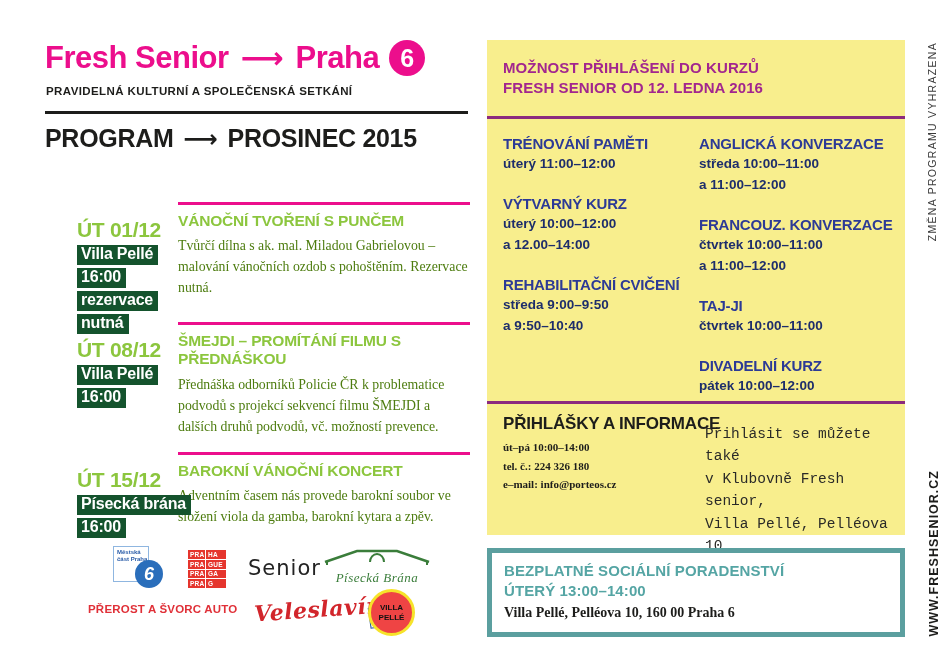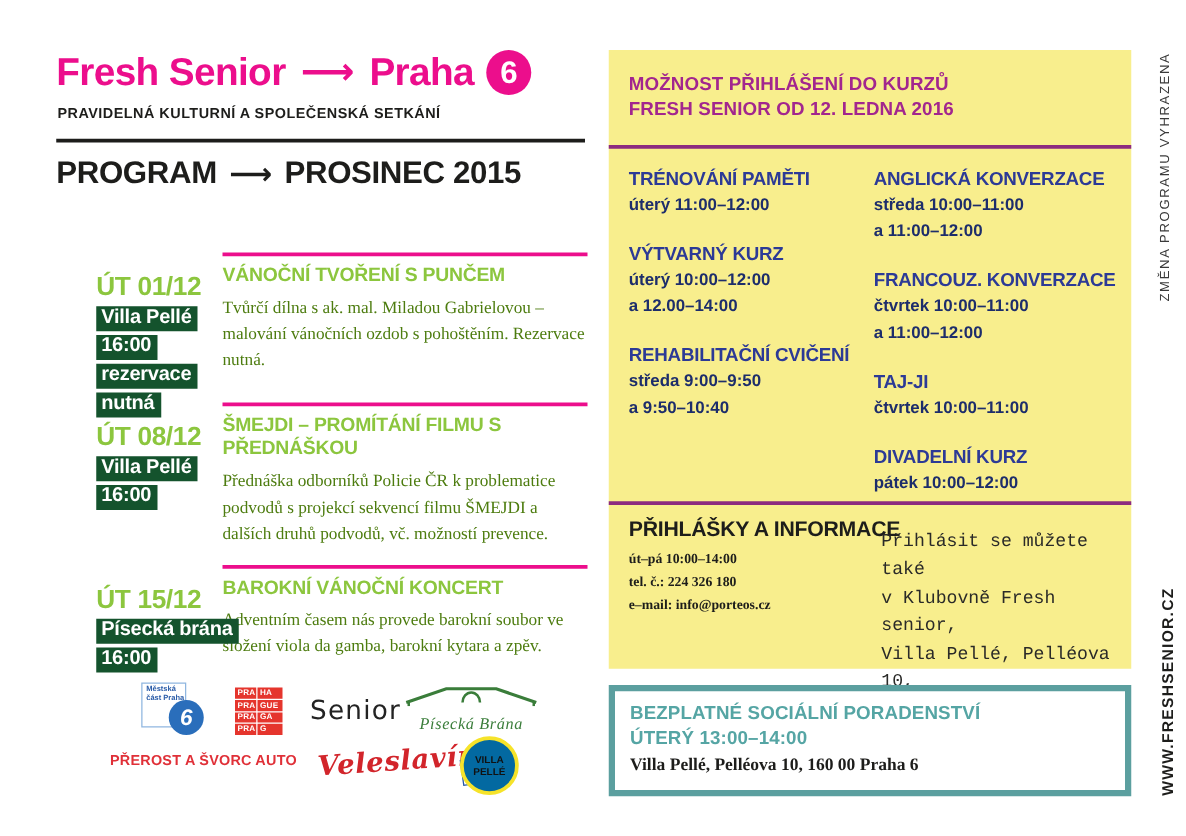--- a/index.html
+++ b/index.html
@@ -84,21 +84,21 @@
   .logo-pisecka .gate-text { font-family:"Liberation Serif", serif; font-style:italic;
     font-size:13px; letter-spacing:0.5px; margin-top:1px; }
   .logo-prerost { left:88px; top:603px; color:#e03038; font-size:11.5px; font-weight:bold; letter-spacing:0.2px; }
   .logo-veleslavin { left:254px; top:596px; }
   .veleslavin-text { color:#d2252b; font-weight:bold; font-style:italic; font-size:22px;
     font-family:"DejaVu Serif", serif; transform:rotate(-4deg); display:inline-block; letter-spacing:0.5px; }
   .veleslavin-badge { position:absolute; right:-14px; bottom:-4px; background:#2456a4; color:#fff;
     font-size:11px; font-weight:bold; padding:1px 5px 2px; transform:rotate(-8deg);
     border:2px solid #fff; outline:1px solid #2456a4; }
   .logo-villa { left:368px; top:589px; width:47px; height:47px; border-radius:50%;
-    border:3px solid #f6e32a; background:#0369a1; display:flex; flex-direction:column;
+    border:3px solid #f6e32a; background:#ef4444; display:flex; flex-direction:column;
     align-items:center; justify-content:center; color:#111; font-size:8px; font-weight:bold; line-height:1.25; }
 
   
   .vert { position:absolute; writing-mode:vertical-rl; transform:rotate(180deg); white-space:nowrap; }
   .vert-note { right:11px; top:42px; color:#3a3a3a; font-size:10.5px; font-weight:500; letter-spacing:1.3px; }
   .vert-site { right:8px; bottom:32px; color:#1d1d1b; font-size:12.5px; font-weight:bold; letter-spacing:1px; }
 </style>
 </head>
 <body>
 

